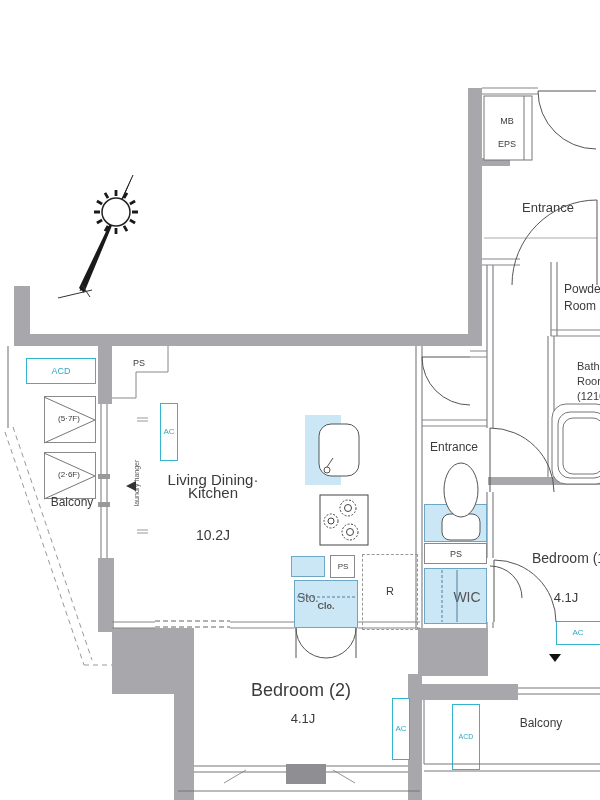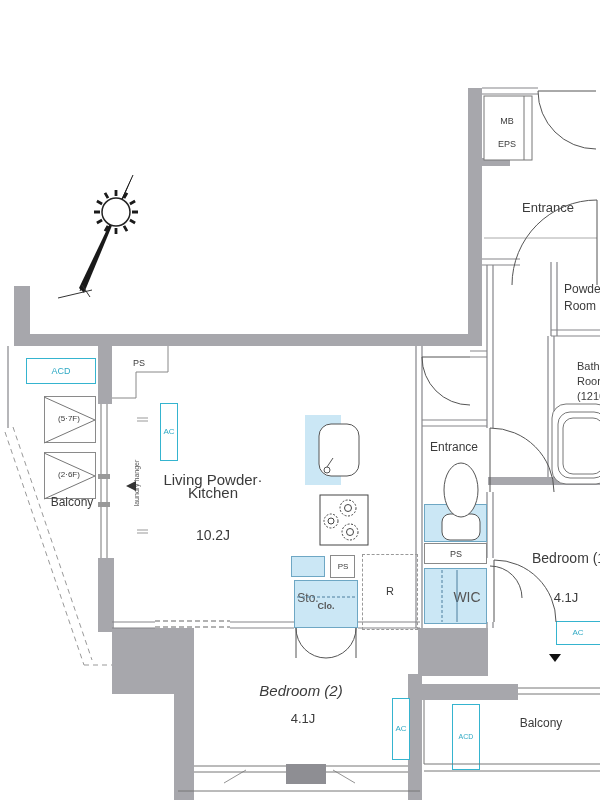--- a/index.html
+++ b/index.html
@@ -97,26 +97,26 @@
   <div class="lbl" style="left:564px;top:281px;font-size:12px;line-height:17px;">
     <div>Powder</div>
     <div>Room</div>
   </div>
   <div class="lbl" style="left:577px;top:359px;font-size:11px;line-height:15px;">
     <div>Bath</div>
     <div>Room</div>
     <div>(1216)</div>
   </div>
   <div class="lbl c" style="left:454px;top:447px;font-size:12px;">Entrance</div>
-  <div class="lbl c" style="left:213px;top:479px;font-size:15px;">Living Powder·</div>
+  <div class="lbl c" style="left:213px;top:479px;font-size:15px;">Living Dining·</div>
   <div class="lbl c" style="left:213px;top:492px;font-size:15px;">Kitchen</div>
   <div class="lbl c" style="left:213px;top:535px;font-size:14px;">10.2J</div>
   <div class="lbl" style="left:532px;top:551px;font-size:14px;">Bedroom (1)</div>
   <div class="lbl c" style="left:566px;top:597px;font-size:13px;">4.1J</div>
-  <div class="lbl c" style="left:301px;top:690px;font-size:15px;font-style:italic;">Bedroom (2)</div>
+  <div class="lbl c" style="left:301px;top:690px;font-size:18px;">Bedroom (2)</div>
   <div class="lbl c" style="left:303px;top:718px;font-size:13px;">4.1J</div>
   <div class="lbl c" style="left:72px;top:502px;font-size:12px;">Balcony</div>
   <div class="lbl c" style="left:541px;top:723px;font-size:12px;">Balcony</div>
   <div class="lbl c soft" style="left:467px;top:597px;font-size:14px;">WIC</div>
   <div class="lbl c soft" style="left:326px;top:606px;font-size:9px;font-weight:bold;">Clo.</div>
   <div class="lbl c soft" style="left:308px;top:598px;font-size:12px;">Sto.</div>
   <div class="lbl c" style="left:343px;top:567px;font-size:8px;">PS</div>
   <div class="lbl c" style="left:456px;top:554px;font-size:9px;">PS</div>
   <div class="lbl c" style="left:390px;top:591px;font-size:11px;">R</div>
   <div class="lbl c accent" style="left:169px;top:432px;font-size:8px;">AC</div>

